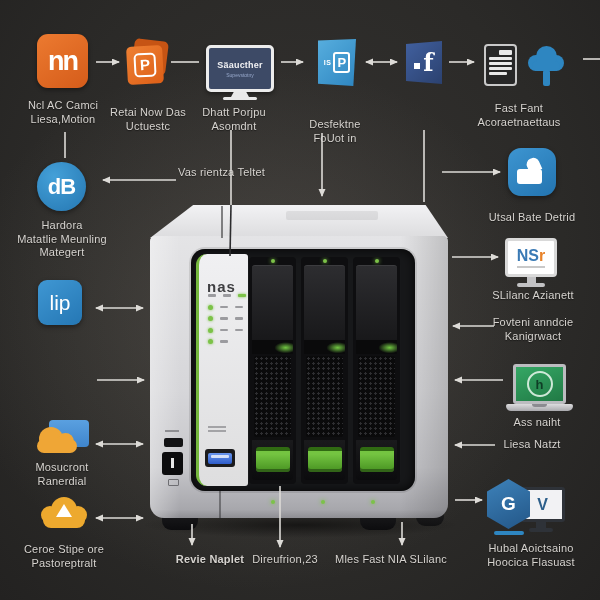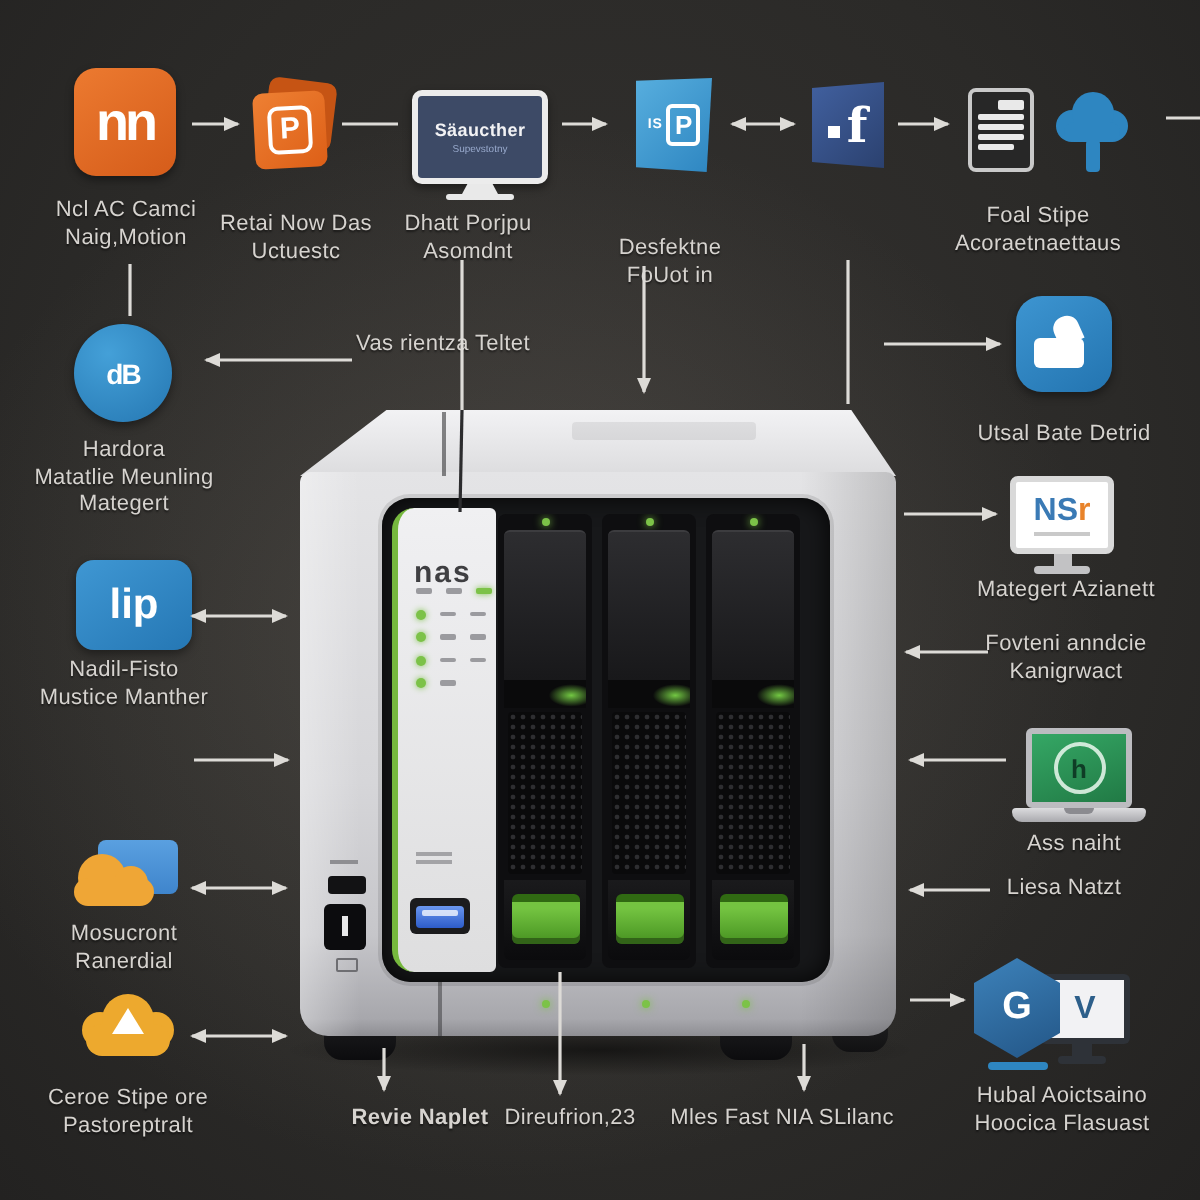--- a/index.html
+++ b/index.html
@@ -49,24 +49,24 @@
   .ic-doc i.s{width:80%;}
   .ic-tree{left:528px;top:46px;width:36px;height:42px;}
   .ic-tree .c1{position:absolute;left:8px;top:0;width:21px;height:21px;border-radius:50%;background:#2e86c1;}
   .ic-tree .c2{position:absolute;left:0;top:9px;width:16px;height:16px;border-radius:50%;background:#2e86c1;}
   .ic-tree .c3{position:absolute;left:20px;top:9px;width:16px;height:16px;border-radius:50%;background:#2e86c1;}
   .ic-tree .bar{position:absolute;left:4px;top:15px;width:28px;height:10px;border-radius:5px;background:#2e86c1;}
   .ic-tree .trunk{position:absolute;left:15px;top:24px;width:7px;height:16px;border-radius:2px;background:#2e86c1;}
   
   .ic-circle{left:37px;top:162px;width:49px;height:49px;border-radius:50%;
     background:radial-gradient(circle at 35% 30%,#44a0d8,#2577b2);display:flex;align-items:center;justify-content:center;
-    color:#fff;font-weight:800;font-size:14px;letter-spacing:-1px;box-shadow:0 2px 5px rgba(0,0,0,.4);}
-  .ic-lip{left:38px;top:280px;width:58px;height:45px;border-radius:9px;
+    color:#fff;font-weight:800;font-size:22px;letter-spacing:-1px;box-shadow:0 2px 5px rgba(0,0,0,.4);}
+  .ic-lip{left:38px;top:280px;width:44px;height:45px;border-radius:9px;
     background:linear-gradient(145deg,#3f97d3,#2577b4);display:flex;align-items:center;justify-content:center;
-    color:#fff;font-weight:700;font-size:21px;box-shadow:0 2px 5px rgba(0,0,0,.4);}
+    color:#fff;font-weight:400;font-size:21px;box-shadow:0 2px 5px rgba(0,0,0,.4);}
   .cloud{position:absolute;}
   .cloud .big{position:absolute;border-radius:50%;}
   .cloud .small{position:absolute;border-radius:50%;}
   .cloud .base{position:absolute;border-radius:8px;}
   .ic-cloud1{left:37px;top:420px;width:52px;height:38px;}
   .ic-cloud1 .rect{position:absolute;left:12px;top:0;width:40px;height:27px;border-radius:4px;background:linear-gradient(#5aa0e0,#3f85cc);}
   .ic-cloud1 .big{left:2px;top:7px;width:24px;height:24px;background:#efa636;}
   .ic-cloud1 .small{left:20px;top:13px;width:17px;height:17px;background:#efa636;}
   .ic-cloud1 .base{left:0;top:19px;width:40px;height:14px;background:#efa636;}
   .ic-cloud2{left:41px;top:497px;width:46px;height:37px;}
@@ -271,55 +271,51 @@
   <div class="abs ic-tree">
     <span class="c2"></span>
       <span class="c3"></span>
       <span class="c1"></span>
       <span class="bar"></span>
       <span class="trunk"></span>
   </div>
 
   <div class="lbl" style="left:63px;top:99px;">
     <span>Ncl AC Camci</span>
-      <span>Naig,Motion</span>
+      <span>Liesa,Motion</span>
   </div>
   <div class="lbl" style="left:148px;top:106px;">
     <span>Retai Now Das</span>
       <span>Uctuestc</span>
   </div>
   <div class="lbl" style="left:234px;top:106px;">
     <span>Dhatt Porjpu</span>
       <span>Asomdnt</span>
   </div>
   <div class="lbl" style="left:335px;top:118px;">
     <span>Desfektne</span>
       <span>FoUot in</span>
   </div>
   <div class="lbl" style="left:519px;top:102px;">
-    <span>Foal Stipe</span>
+    <span>Fast Fant</span>
       <span>Acoraetnaettaus</span>
   </div>
   <div class="lbl left-align" style="left:178px;top:166px;">Vas rientza Teltet</div>
 
   <div class="abs ic-circle">
       <span>dB</span>
     </div>
   <div class="lbl" style="left:62px;top:219px;">
     <span>Hardora</span>
       <span>Matatlie Meunling</span>
       <span>Mategert</span>
   </div>
   <div class="abs ic-lip">
       <span>lip</span>
     </div>
-  <div class="lbl" style="left:62px;top:329px;">
-    <span>Nadil-Fisto</span>
-      <span>Mustice Manther</span>
-  </div>
   <div class="cloud ic-cloud1">
     <span class="rect"></span>
       <span class="big"></span>
       <span class="small"></span>
       <span class="base"></span>
   </div>
   <div class="lbl" style="left:62px;top:461px;">
     <span>Mosucront</span>
       <span>Ranerdial</span>
   </div>
@@ -342,21 +338,21 @@
   <div class="lbl" style="left:532px;top:211px;">
     <span>Utsal Bate Detrid</span>
   </div>
   <div class="abs ic-nsr">
     <span class="row"><span class="ns">NS</span><span class="r">r</span></span>
     <span class="ul"></span>
   </div>
   <div class="abs nsr-stand"></div>
   <div class="abs nsr-base"></div>
   <div class="lbl" style="left:533px;top:289px;">
-    <span>Mategert Azianett</span>
+    <span>SLilanc Azianett</span>
   </div>
   <div class="lbl" style="left:533px;top:316px;">
     <span>Fovteni anndcie</span>
       <span>Kanigrwact</span>
   </div>
   <div class="abs ic-laptop-screen">
     <span class="ring">
         <span>h</span>
       </span>
   </div>

